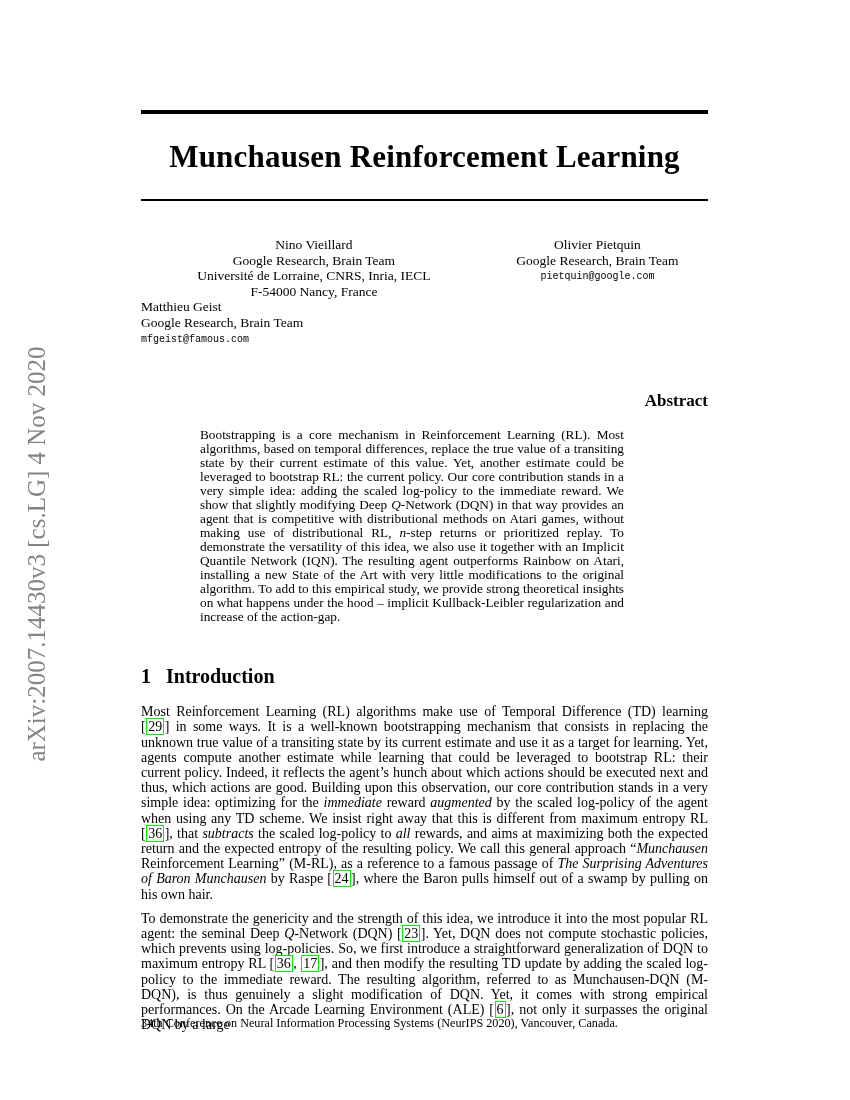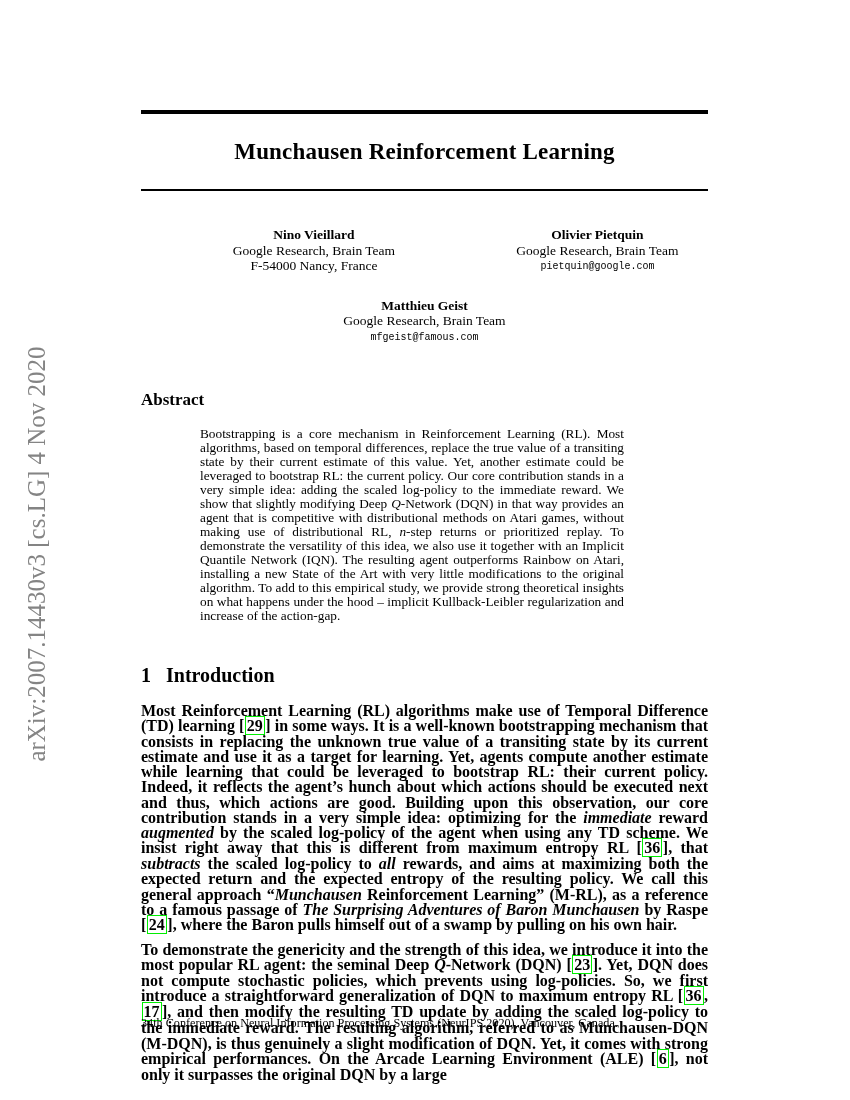--- a/index.html
+++ b/index.html
@@ -7,42 +7,42 @@
     width:850px; height:1100px;
     background:#ffffff; color:#000000;
     font-family:"Liberation Serif", serif;
     position:relative; overflow:hidden;
   }
   .page { position:absolute; left:141px; top:0; width:567px; }
 
   .rule-thick { height:4px; background:#000; margin-top:110px; }
   .rule-thin  { height:2px; background:#000; }
   .paper-title {
-    font-size:23px; font-weight:bold; text-align:center;
+    font-size:31px; font-weight:bold; text-align:center;
     margin:25px 0 24px 0; letter-spacing:0.2px;
   }
 
   .authors-row { display:flex; margin-top:36px; }
   .author-col { text-align:center; font-size:13.5px; line-height:15.6px; }
   .author-col.c1 { width:61%; }
   .author-col.c2 { width:39%; }
-  .author-name { font-weight:bold; }
+  .author-name { font-weight:normal; }
   .author-email { font-family:Liberation Mono, monospace; font-size:10px; margin-top:1px; }
-  .author-center { margin-top:23px; text-align:center; font-size:13.5px; line-height:15.6px; }
+  .author-center { font-size:13.5px; line-height:15.6px; }
 
-  .abstract-heading { text-align:left; font-weight:bold; font-size:17px; margin-top:44px; }
+  .abstract-heading { text-align:right; font-weight:bold; font-size:17px; margin-top:44px; }
   .abstract-body {
     margin:17px 84px 0 59px;
     font-size:13.3px; line-height:14px; text-align:justify;
   }
 
   .section-heading { font-size:20px; font-weight:bold; margin-top:41px; }
   .section-num { display:inline-block; margin-right:15px; }
 
-  .body-para { font-size:16px; line-height:15.2px; text-align:justify; margin-top:16px;font-weight:bold; }
+  .body-para { font-size:14px; line-height:15.2px; text-align:justify; margin-top:16px; }
   .body-para + .body-para { margin-top:9px; }
 
   .page-footer {
     position:absolute; left:141px; top:1016px;
     font-size:12.2px; white-space:nowrap;
   }
 
   .arxiv-sidebar {
     position:absolute; left:37px; top:554px;
     transform:translate(-50%,-50%) rotate(-90deg);
@@ -64,20 +64,21 @@
 <div class="page">
 
   <div class="rule-thick"></div>
   <div class="paper-title">Munchausen Reinforcement Learning</div>
   <div class="rule-thin"></div>
 
   <div class="authors-row">
     <div class="author-col c1">
       <div class="author-name">Nino Vieillard</div>
       <div>Google Research, Brain Team</div>
+      <div>Université de Lorraine, CNRS, Inria, IECL</div>
       <div>F-54000 Nancy, France</div>
     </div>
     <div class="author-col c2">
       <div class="author-name">Olivier Pietquin</div>
       <div>Google Research, Brain Team</div>
       <div class="author-email">pietquin@google.com</div>
     </div>
   </div>
 
   <div class="author-center">

